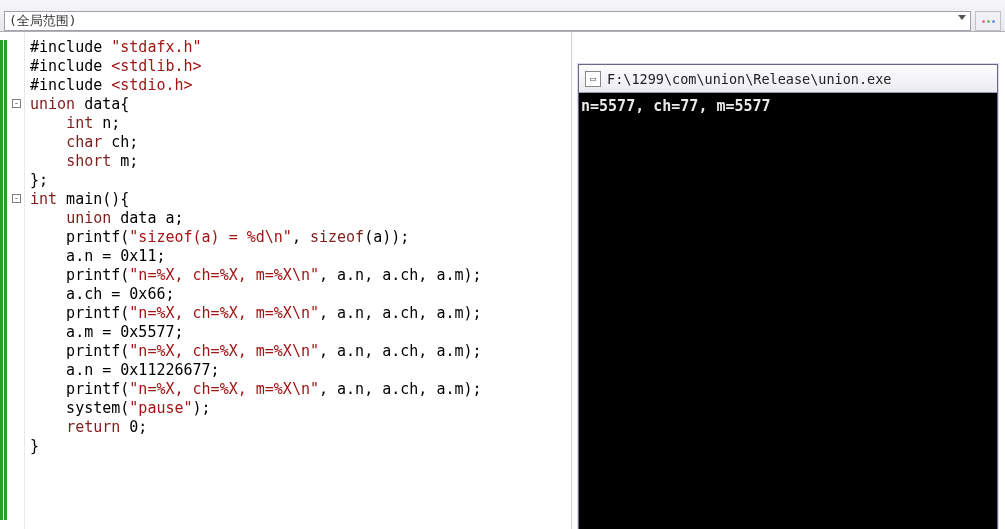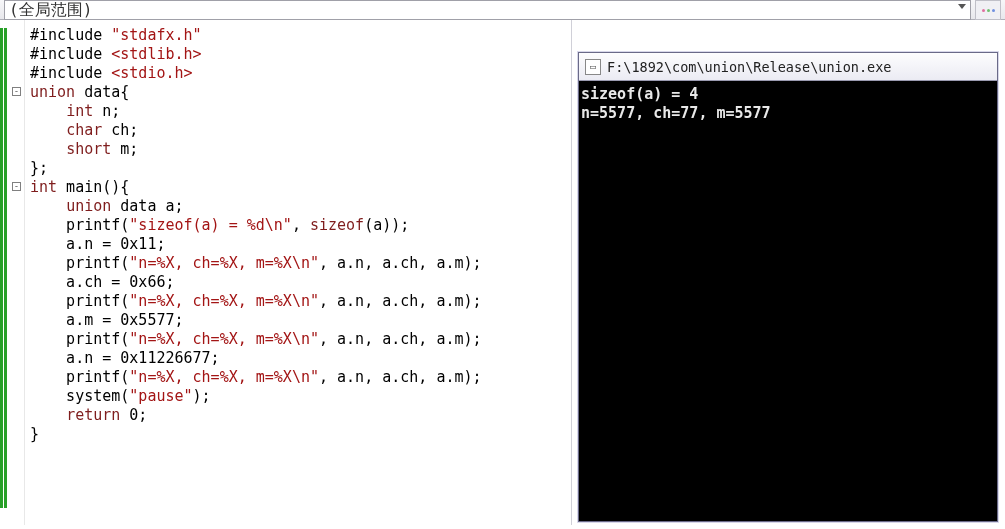--- a/index.html
+++ b/index.html
@@ -5,27 +5,27 @@
   * { box-sizing: border-box; }
   html, body {
     margin: 0; padding: 0;
     width: 1005px; height: 529px;
     font-family: "Consolas", "Microsoft YaHei", "SimSun", monospace;
     font-size: 15px;
     background: #fff;
     overflow: hidden;
   }
   .toolbar {
-    height: 20px;
+    height: 32px;
     background: linear-gradient(#f7f7f9, #e8e8ec);
     border-bottom: 1px solid #b0b0b8;
     display: flex;
-    align-items: flex-start;
+    align-items: flex-end;
     padding: 0 4px;
-    font-size: 16px;
+    font-size: 13px;
     color: #333;
   }
   .scope-dropdown {
     flex: 1;
     height: 20px;
     border: 1px solid #a0a0a8;
     background: #fff;
     display: flex;
     align-items: center;
     padding: 0 4px;
@@ -158,18 +158,18 @@
       <div class="bar-outer"></div>
       <div class="bar-inner"></div>
       <div id="fold-container"><div class="fold" style="top: 67px;">-</div><div class="fold" style="top: 162px;">-</div></div>
     </div>
     <div class="codearea" id="codearea"><div class="code-line"><span class="pp">#include </span><span class="str">"stdafx.h"</span></div><div class="code-line"><span class="pp">#include </span><span class="str">&lt;stdlib.h&gt;</span></div><div class="code-line"><span class="pp">#include </span><span class="str">&lt;stdio.h&gt;</span></div><div class="code-line"><span class="kw">union</span><span> data{</span></div><div class="code-line"><span>    </span><span class="kw">int</span><span> n;</span></div><div class="code-line"><span>    </span><span class="kw">char</span><span> ch;</span></div><div class="code-line"><span>    </span><span class="kw">short</span><span> m;</span></div><div class="code-line"><span>};</span></div><div class="code-line"><span class="kw">int</span><span> main(){</span></div><div class="code-line"><span>    </span><span class="kw">union</span><span> data a;</span></div><div class="code-line"><span>    printf(</span><span class="str">"sizeof(a) = %d\n"</span><span>, </span><span class="kw">sizeof</span><span>(a));</span></div><div class="code-line"><span>    a.n = 0x11;</span></div><div class="code-line"><span>    printf(</span><span class="str">"n=%X, ch=%X, m=%X\n"</span><span>, a.n, a.ch, a.m);</span></div><div class="code-line"><span>    a.ch = 0x66;</span></div><div class="code-line"><span>    printf(</span><span class="str">"n=%X, ch=%X, m=%X\n"</span><span>, a.n, a.ch, a.m);</span></div><div class="code-line"><span>    a.m = 0x5577;</span></div><div class="code-line"><span>    printf(</span><span class="str">"n=%X, ch=%X, m=%X\n"</span><span>, a.n, a.ch, a.m);</span></div><div class="code-line"><span>    a.n = 0x11226677;</span></div><div class="code-line"><span>    printf(</span><span class="str">"n=%X, ch=%X, m=%X\n"</span><span>, a.n, a.ch, a.m);</span></div><div class="code-line"><span>    system(</span><span class="str">"pause"</span><span>);</span></div><div class="code-line"><span>    </span><span class="kw">return</span><span> 0;</span></div><div class="code-line"><span>}</span></div></div>
   </div>
 
   <div class="console">
     <div class="console-titlebar">
       <div class="console-icon">▭</div>
-      <span>F:\1892\com\union\Release\union.exe</span>
+      <span>F:\1299\com\union\Release\union.exe</span>
     </div>
-    <div class="console-body" id="console-body"><div class="console-line">sizeof(a) = 4</div><div class="console-line">n=5577, ch=77, m=5577</div></div>
+    <div class="console-body" id="console-body"><div class="console-line">n=5577, ch=77, m=5577</div></div>
   </div>
 
 </div>
 
 </body></html>

